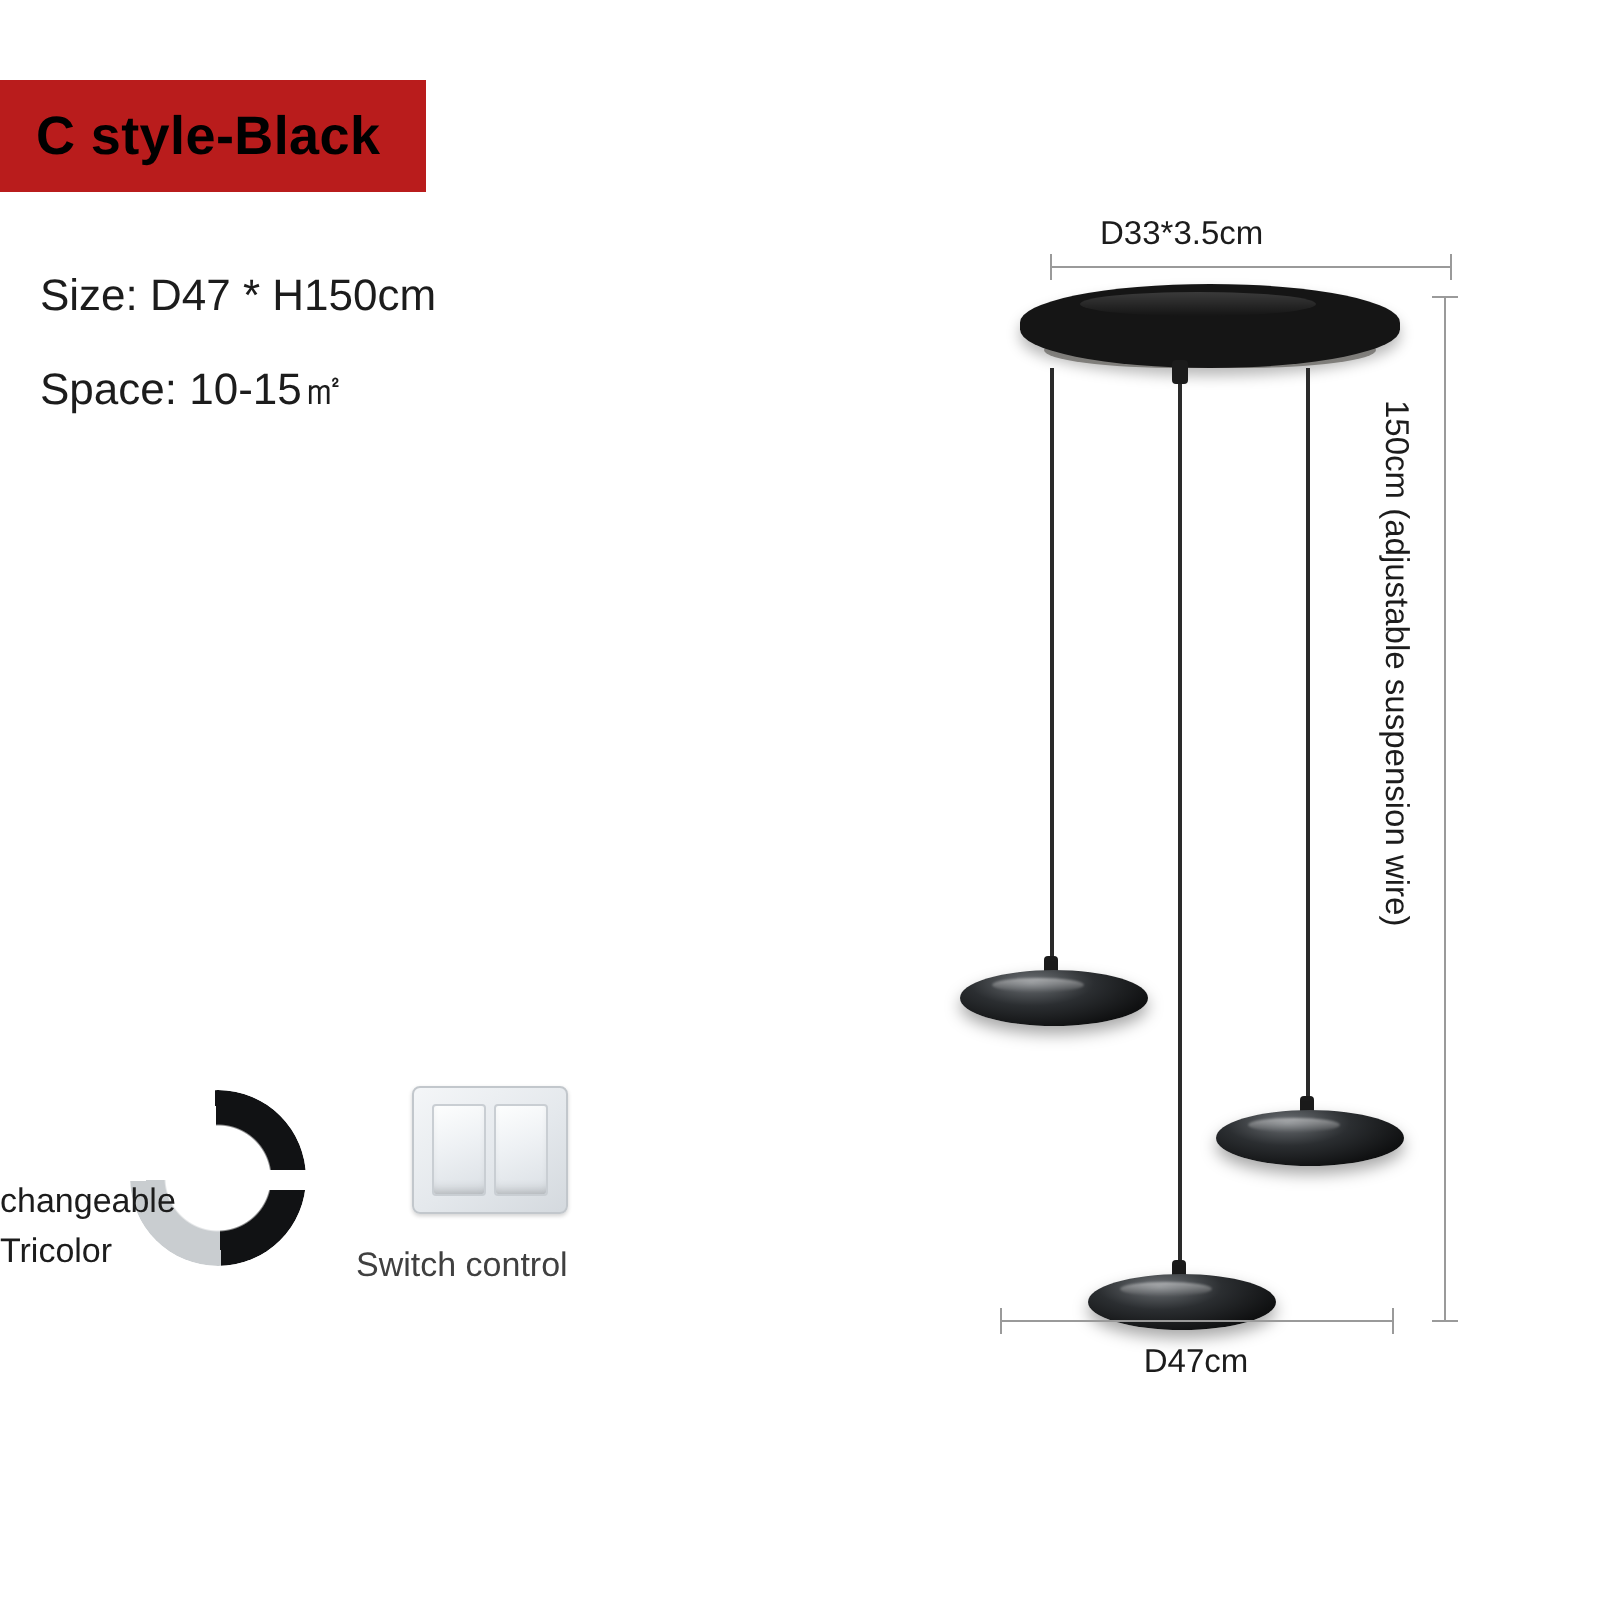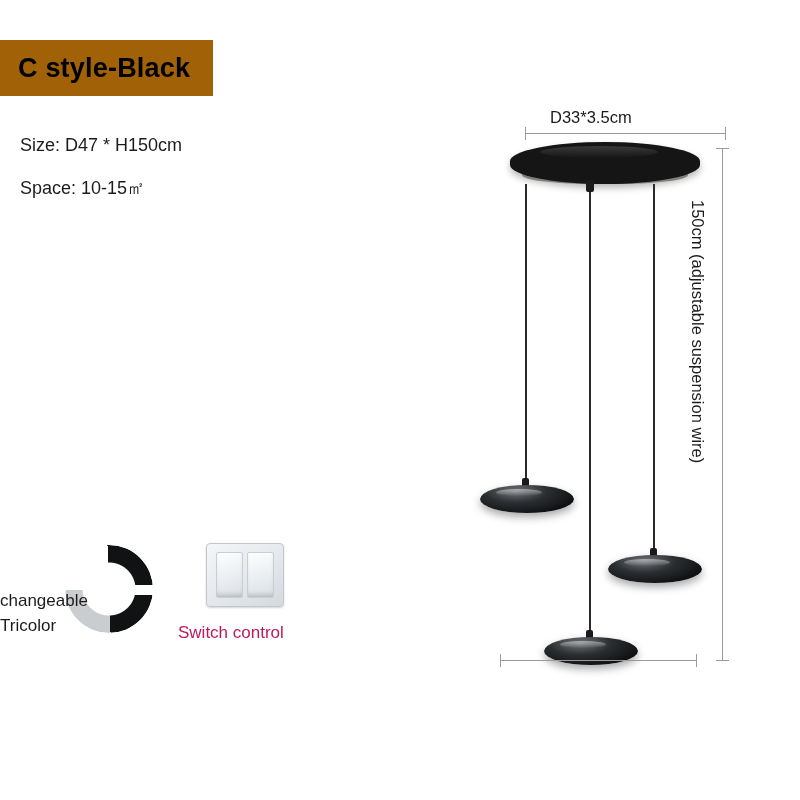--- a/index.html
+++ b/index.html
@@ -16,41 +16,41 @@
     overflow: hidden;
   }
 
   
   .title-badge {
     position: absolute;
     left: 0;
     top: 40px;
     width: 213px;
     height: 56px;
-    background: #a16207;
+    background: #b91c1c;
     display: flex;
     align-items: center;
   }
   .title-badge .title-text {
     font-size: 27px;
     font-weight: bold;
     color: #000;
     padding-left: 18px;
     letter-spacing: 0.2px;
   }
 
   
   .spec-list {
     position: absolute;
     left: 20px;
     top: 135px;
     width: 420px;
   }
   .spec-line {
-    font-size: 18px;
+    font-size: 22px;
     color: #1c1c1c;
     margin-bottom: 21px;
     line-height: 1.2;
   }
 
   
   .feature-tricolor {
     position: absolute;
     left: 0px;
     top: 545px;
@@ -114,21 +114,21 @@
     width: 25px;
     height: 44px;
     background: linear-gradient(160deg, #fdfefe 0%, #eef1f4 45%, #dbe0e5 100%);
     border: 1px solid #c9ced3;
     border-radius: 2px;
     box-shadow: inset 0 -5px 6px -4px rgba(0,0,0,0.25);
   }
   .switch-label {
     margin-top: 16px;
     font-size: 17px;
-    color: #be185d;
+    color: #404040;
     text-align: left;
     padding-left: 0px;
   }
 
   
   .product {
     position: absolute;
     left: 470px;
     top: 100px;
     width: 320px;
@@ -366,14 +366,15 @@
   <div class="disc-hi" style="left:90px; top:541px; width:46px; height:7px;"></div>
 
   <div class="dim-right-line"></div>
   <div class="dim-right-tick-t"></div>
   <div class="dim-right-tick-b"></div>
   <div class="dim-right-label">150cm (adjustable suspension wire)</div>
 
   <div class="dim-bottom-line"></div>
   <div class="dim-bottom-tick-l"></div>
   <div class="dim-bottom-tick-r"></div>
+  <div class="dim-bottom-label">D47cm</div>
 
 </div>
 
 </body></html>

